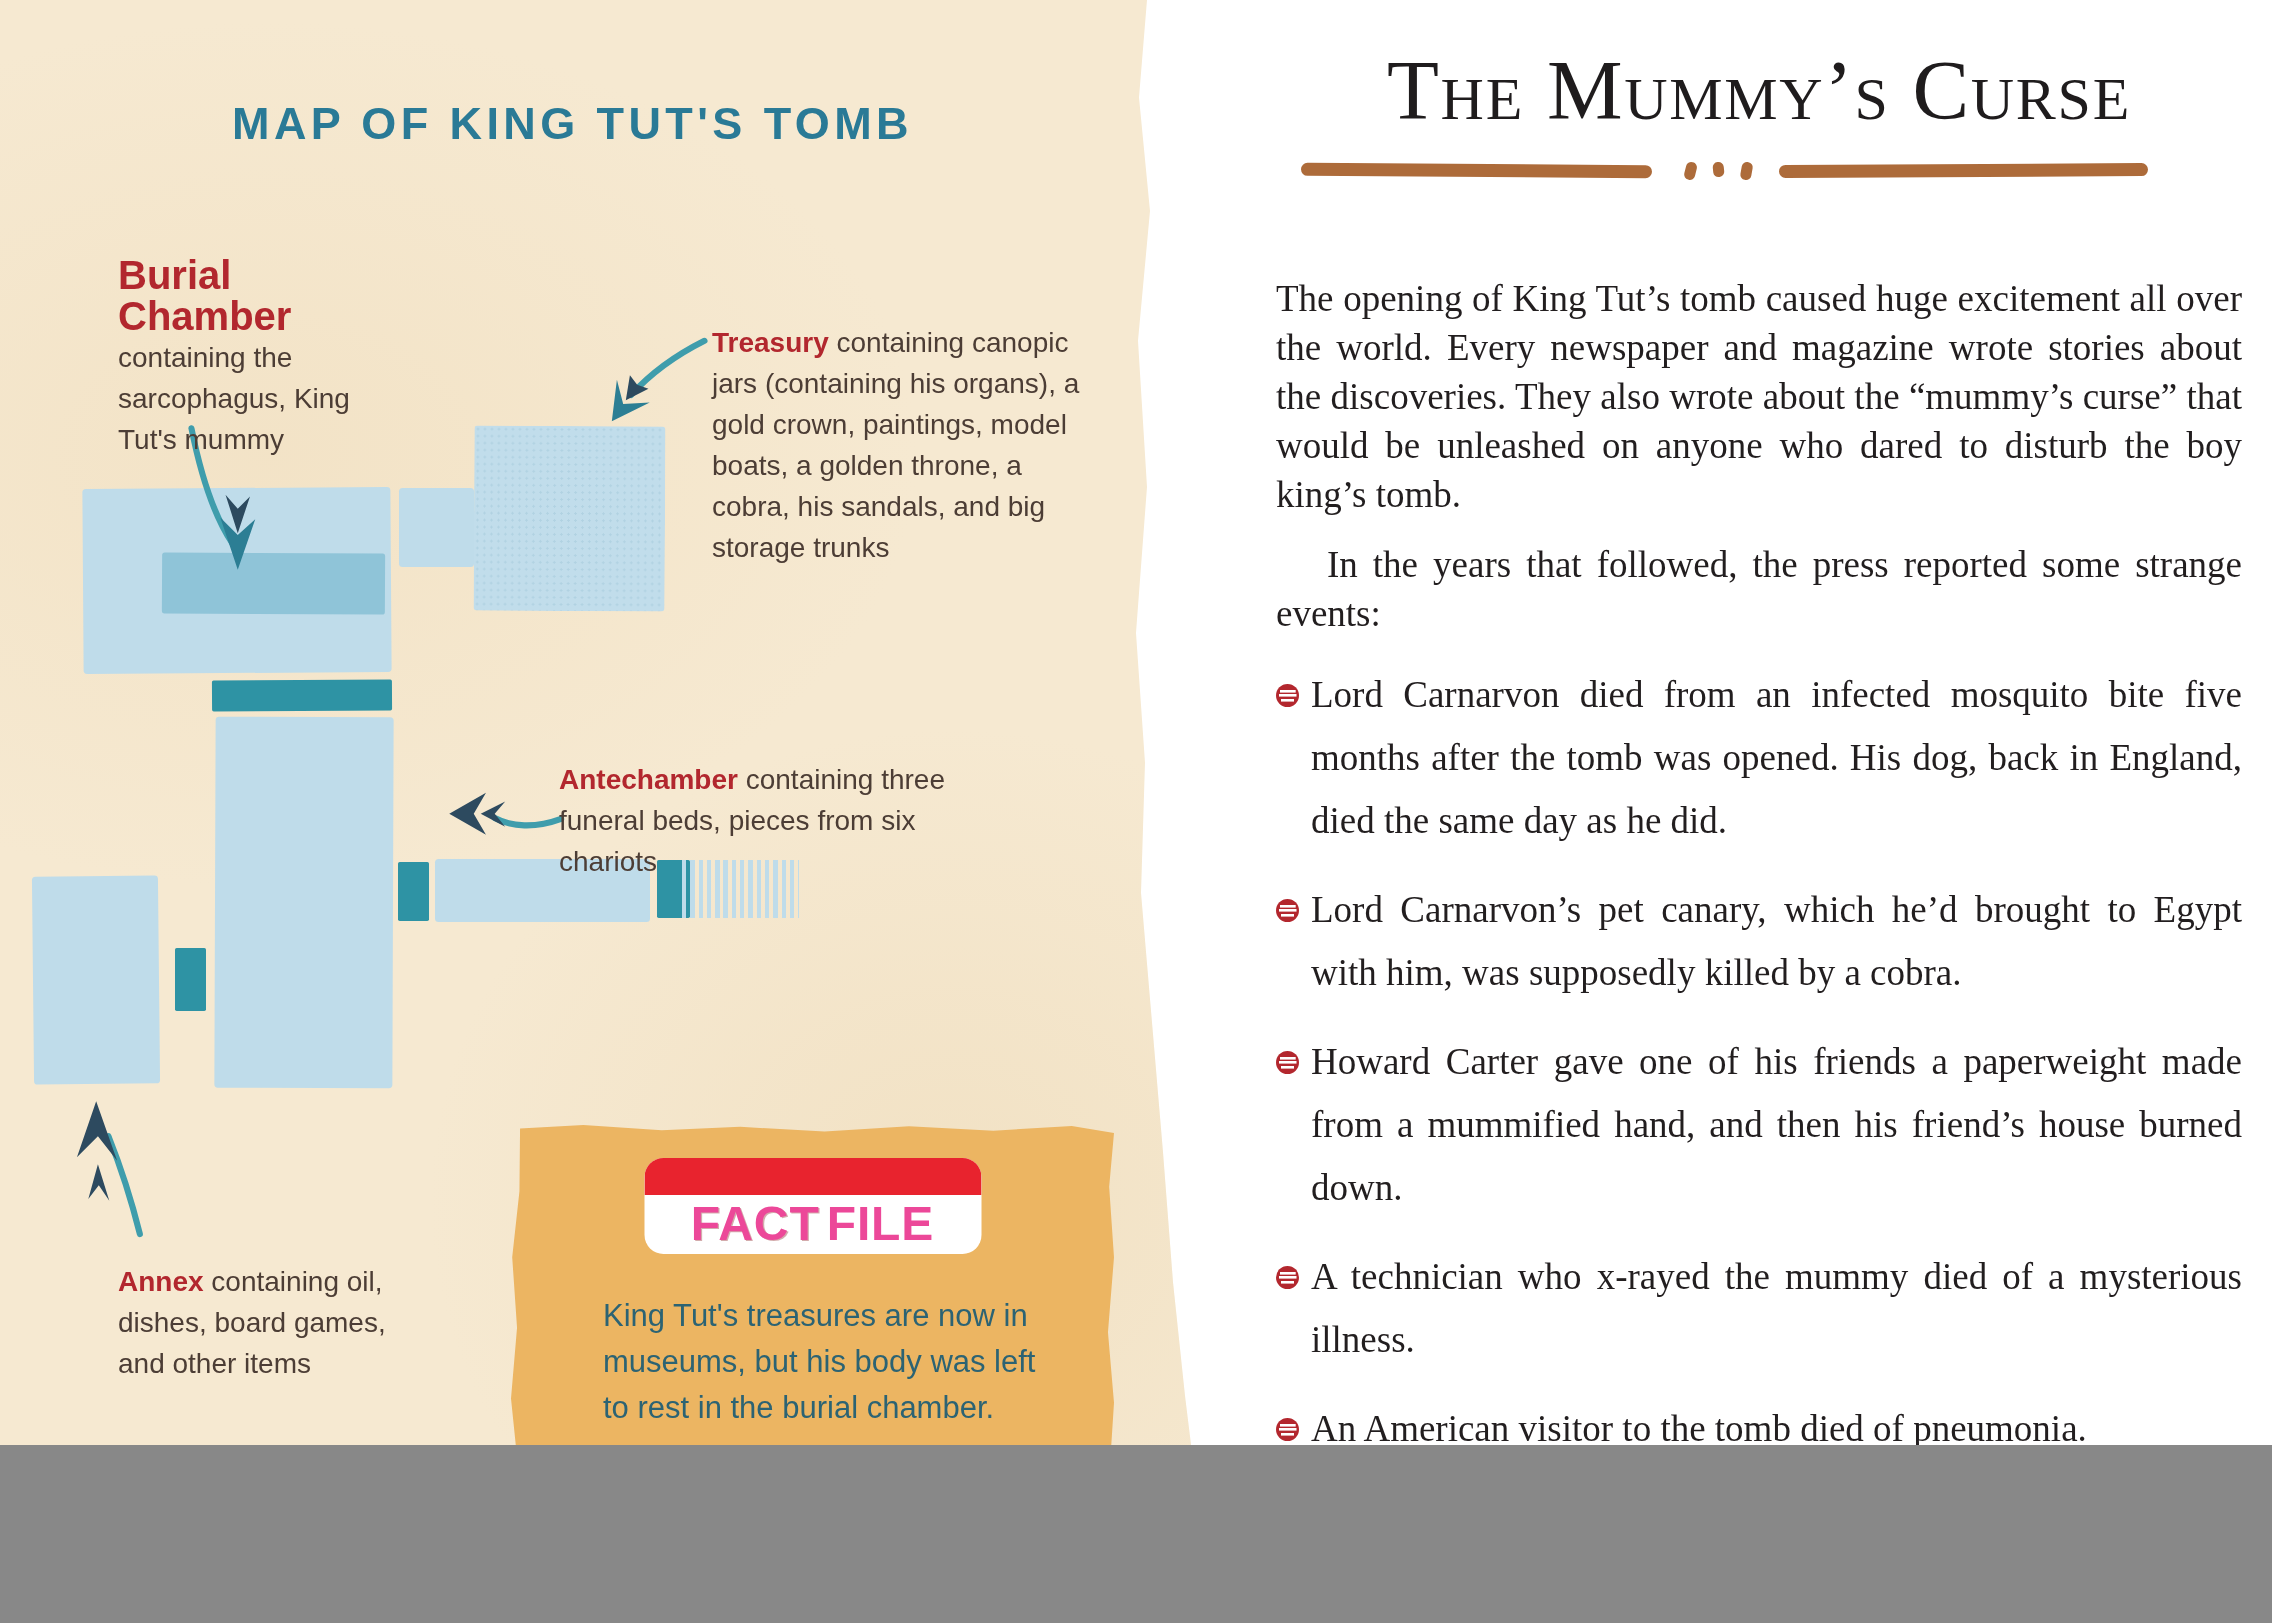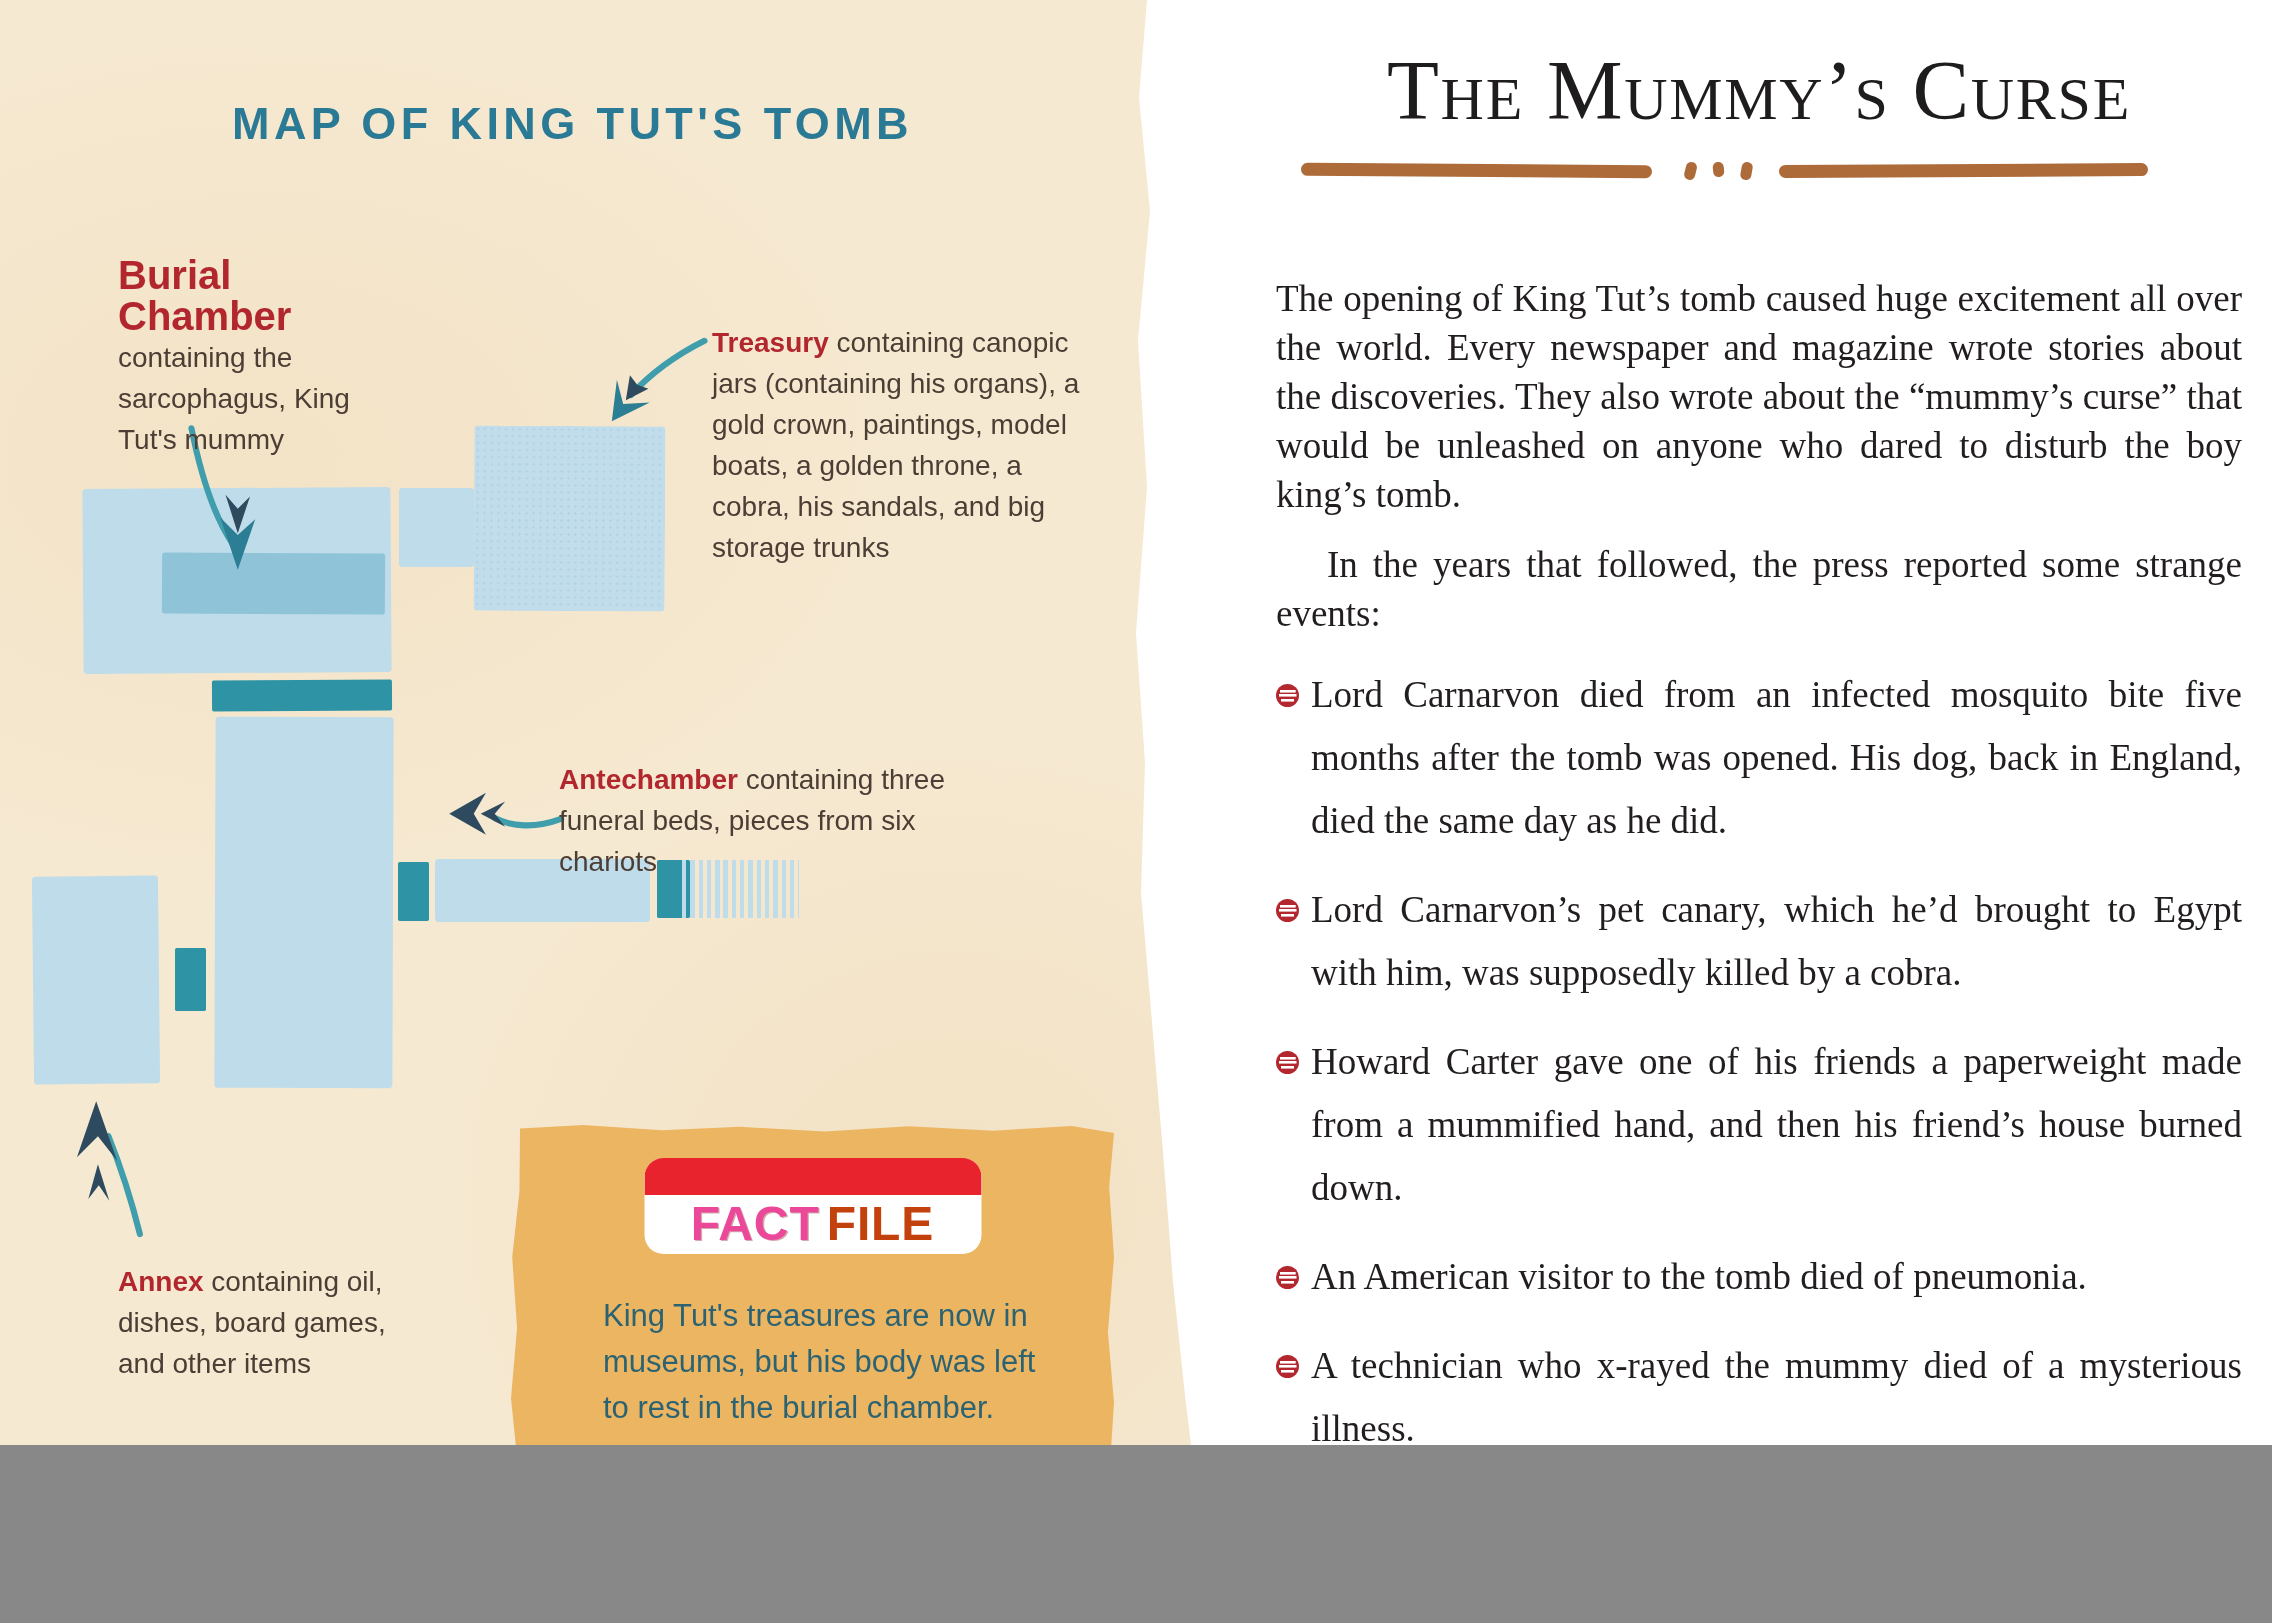--- a/index.html
+++ b/index.html
@@ -61,21 +61,21 @@
   #fact-badge{
     position:absolute;left:50%;top:33px;transform:translateX(-50%);
     width:337px;height:96px;background:#ffffff;border-radius:19px;overflow:hidden;
   }
   #fact-badge-band{position:absolute;left:0;top:0;width:100%;height:37px;background:#e8232e;}
   #fact-badge-text{
     position:absolute;left:0;top:40px;width:100%;text-align:center;
     font-size:48px;font-weight:900;letter-spacing:0.9px;line-height:52px;
   }
   #fact-badge-text .w1{color:#ec4899;text-shadow:1.3px 1.3px 0 rgba(130,15,18,.35);}
-  #fact-badge-text .w2{color:#c2410c;margin-left:7px;}
+  #fact-badge-text .w2{color:#ec4899;margin-left:7px;}
   #fact-body{
     position:absolute;left:92px;top:168px;width:450px;
     font-size:31px;line-height:46px;color:#2c6373;
   }
   
   #right-col{position:absolute;left:1276px;top:0;width:966px;height:1623px;
     color:#221e1f;font-family:"Liberation Serif",serif;}
   #page-title{
     margin-top:42px;text-align:center;font-variant:small-caps;
     font-size:85px;line-height:96px;letter-spacing:1.7px;color:#1f1c1d;font-weight:500;
@@ -196,22 +196,22 @@
       <span class="div-stroke" id="div-right"></span>
     </div>
 
     <div class="body-para" id="para-1">The opening of King Tut’s tomb caused huge excitement all over the world. Every newspaper and magazine wrote stories about the discoveries. They also wrote about the “mummy’s curse” that would be unleashed on anyone who dared to disturb the boy king’s tomb.</div>
     <div class="body-para" id="para-2">In the years that followed, the press reported some strange events:</div>
 
     <ul id="curse-list">
       <li><span class="bullet-dot"></span><span>Lord Carnarvon died from an infected mosquito bite five months after the tomb was opened. His dog, back in England, died the same day as he did.</span></li>
       <li><span class="bullet-dot"></span><span>Lord Carnarvon’s pet canary, which he’d brought to Egypt with him, was supposedly killed by a cobra.</span></li>
       <li><span class="bullet-dot"></span><span>Howard Carter gave one of his friends a paperweight made from a mummified hand, and then his friend’s house burned down.</span></li>
+      <li><span class="bullet-dot"></span><span>A technician who x-rayed the mummy died of a mysterious illness.</span></li>
       <li><span class="bullet-dot"></span><span>An American visitor to the tomb died of pneumonia.</span></li>
-      <li><span class="bullet-dot"></span><span>A technician who x-rayed the mummy died of a mysterious illness.</span></li>
     </ul>
   </div>
 
   <div id="page-num-badge">
     <span id="page-num">95</span>
   </div>
 
 </div>
 
 

